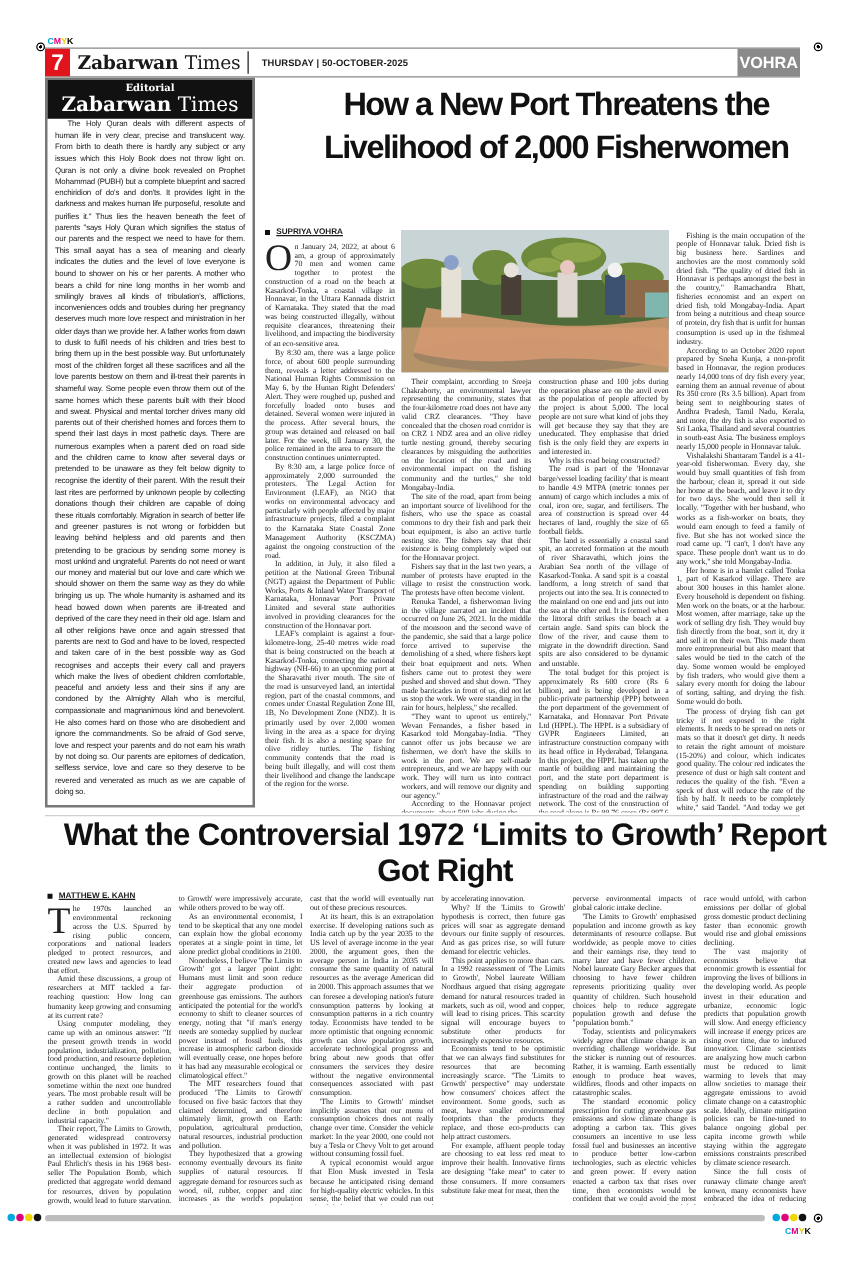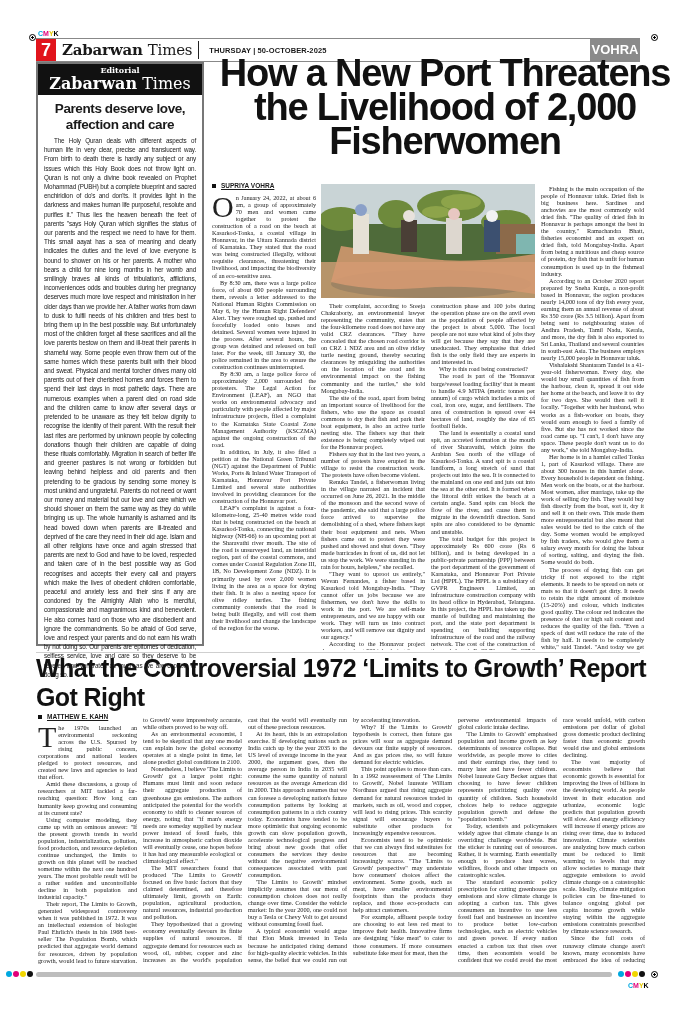--- a/index.html
+++ b/index.html
@@ -17,33 +17,33 @@
   .edit-badge { position: absolute; right: 0; top: 0; height: 22px; width: 50px; background: #8a8a8a; color: #fff; font-family: "Liberation Sans", sans-serif; font-weight: bold; font-size: 13px; text-align: center; line-height: 22px; }
 
   .editorial { left: 36px; top: 62px; width: 168px; height: 584px; border: 2px solid #777; box-sizing: border-box; background: #fff; }
   .ed-head { background: #111; color: #fff; text-align: center; padding: 2px 0 3px; }
   .ed-head .small { font-family: "DejaVu Serif", serif; font-weight: bold; font-size: 8px; line-height: 9px; }
   .ed-head .big { font-family: "DejaVu Serif", serif; font-size: 16px; line-height: 17px; }
   .ed-head .big b { font-weight: bold; }
   .ed-title { font-family: "Liberation Sans", sans-serif; font-weight: bold; font-size: 13.5px; line-height: 16px; text-align: center; margin: 6px 4px 3px; letter-spacing: -0.4px; }
   .ed-body { font-family: "Liberation Sans", sans-serif; font-size: 6.3px; line-height: 9.2px; text-align: justify; padding: 0 6px; letter-spacing: -0.15px; text-indent: 10px; }
 
-  .headline1 { left: 215px; top: 56px; width: 460px; text-align: center; font-family: "Liberation Sans", sans-serif; font-weight: bold; font-size: 38px; line-height: 34px; letter-spacing: -1.2px; color: #111; }
+  .headline1 { left: 215px; top: 66px; width: 460px; text-align: center; font-family: "Liberation Sans", sans-serif; font-weight: bold; font-size: 26px; line-height: 34px; letter-spacing: -1.2px; color: #111; }
   .byline { font-family: "Liberation Sans", sans-serif; font-size: 6.5px; font-weight: bold; text-decoration: underline; display: flex; align-items: center; gap: 5px; }
   .byline .bullet { width: 4px; height: 4px; background: #111; display: inline-block; }
 
   .col { font-family: "Liberation Serif", serif; font-size: 6.3px; line-height: 7.05px; text-align: justify; color: #222; letter-spacing: -0.05px; }
   .col p { margin: 0; text-indent: 8px; }
   .dropcap { float: left; font-size: 30px; line-height: 24px; margin: 1px 2px 0 0; font-family: "Liberation Serif", serif; }
   .nodent { text-indent: 0 !important; }
 
   .photo { left: 321px; top: 184px; width: 214px; height: 114px; overflow: hidden; background: #b9c4c6; }
 
   .divider { left: 36px; top: 652px; width: 604px; height: 1px; background: #cfcfcf; }
-  .headline2 { left: 36px; top: 654px; width: 640px; font-family: "Liberation Sans", sans-serif; font-weight: bold; font-size: 25px; line-height: 29px; letter-spacing: -0.6px; color: #111; }
+  .headline2 { left: 36px; top: 654px; width: 640px; text-align: center; font-family: "Liberation Sans", sans-serif; font-weight: bold; font-size: 25px; line-height: 29px; letter-spacing: -0.6px; color: #111; }
   .swatch { width: 6px; height: 6px; border-radius: 50%; display: inline-block; margin-right: 1px; }
   .grey-bar { height: 5px; background: #bdbdbd; border-radius: 3px; }
 </style>
 </head>
 <body>
 
 <div class="abs cmyk-label" style="left:38px;top:30px;">
   <span class="c">C</span><span class="m">M</span><span class="y">Y</span><span class="k">K</span>
 </div>
 <div class="abs reg-mark" style="left:29px;top:34px;"></div>
@@ -61,21 +61,20 @@
 </div>
 
 <div class="abs editorial">
   <div class="ed-head">
     <div class="small">Editorial</div>
     <div class="big">
       <b>Zabarwan</b>
       <span>Times</span>
     </div>
   </div>
-  <div class="ed-title">Parents deserve love, affection and care</div>
   <div class="ed-body">The Holy Quran deals with different aspects of human life in very clear, precise and translucent way. From birth to death there is hardly any subject or any issues which this Holy Book does not throw light on. Quran is not only a divine book revealed on Prophet Mohammad (PUBH) but a complete blueprint and sacred enchiridion of do's and don'ts. It provides light in the darkness and makes human life purposeful, resolute and purifies it." Thus lies the heaven beneath the feet of parents "says Holy Quran which signifies the status of our parents and the respect we need to have for them. This small aayat has a sea of meaning and clearly indicates the duties and the level of love everyone is bound to shower on his or her parents. A mother who bears a child for nine long months in her womb and smilingly braves all kinds of tribulation's, afflictions, inconveniences odds and troubles during her pregnancy deserves much more love respect and ministration in her older days than we provide her. A father works from dawn to dusk to fulfil needs of his children and tries best to bring them up in the best possible way. But unfortunately most of the children forget all these sacrifices and all the love parents bestow on them and ill-treat their parents in shameful way. Some people even throw them out of the same homes which these parents built with their blood and sweat. Physical and mental torcher drives many old parents out of their cherished homes and forces them to spend their last days in most pathetic days. There are numerous examples when a parent died on road side and the children came to know after several days or pretended to be unaware as they felt below dignity to recognise the identity of their parent. With the result their last rites are performed by unknown people by collecting donations though their children are capable of doing these rituals comfortably. Migration in search of better life and greener pastures is not wrong or forbidden but leaving behind helpless and old parents and then pretending to be gracious by sending some money is most unkind and ungrateful. Parents do not need or want our money and material but our love and care which we should shower on them the same way as they do while bringing us up. The whole humanity is ashamed and its head bowed down when parents are ill-treated and deprived of the care they need in their old age. Islam and all other religions have once and again stressed that parents are next to God and have to be loved, respected and taken care of in the best possible way as God recognises and accepts their every call and prayers which make the lives of obedient children comfortable, peaceful and anxiety less and their sins if any are condoned by the Almighty Allah who is merciful, compassionate and magnanimous kind and benevolent. He also comes hard on those who are disobedient and ignore the commandments. So be afraid of God serve, love and respect your parents and do not earn his wrath by not doing so. Our parents are epitomes of dedication, selfless service, love and care so they deserve to be revered and venerated as much as we are capable of doing so.</div>
 </div>
 
 <div class="abs headline1">How a New Port Threatens the Livelihood of 2,000 Fisherwomen</div>
 
 <div class="abs byline" style="left:212px;top:182px;">
   <span class="bullet"></span>
   <span>SUPRIYA VOHRA</span>
 </div>
 

